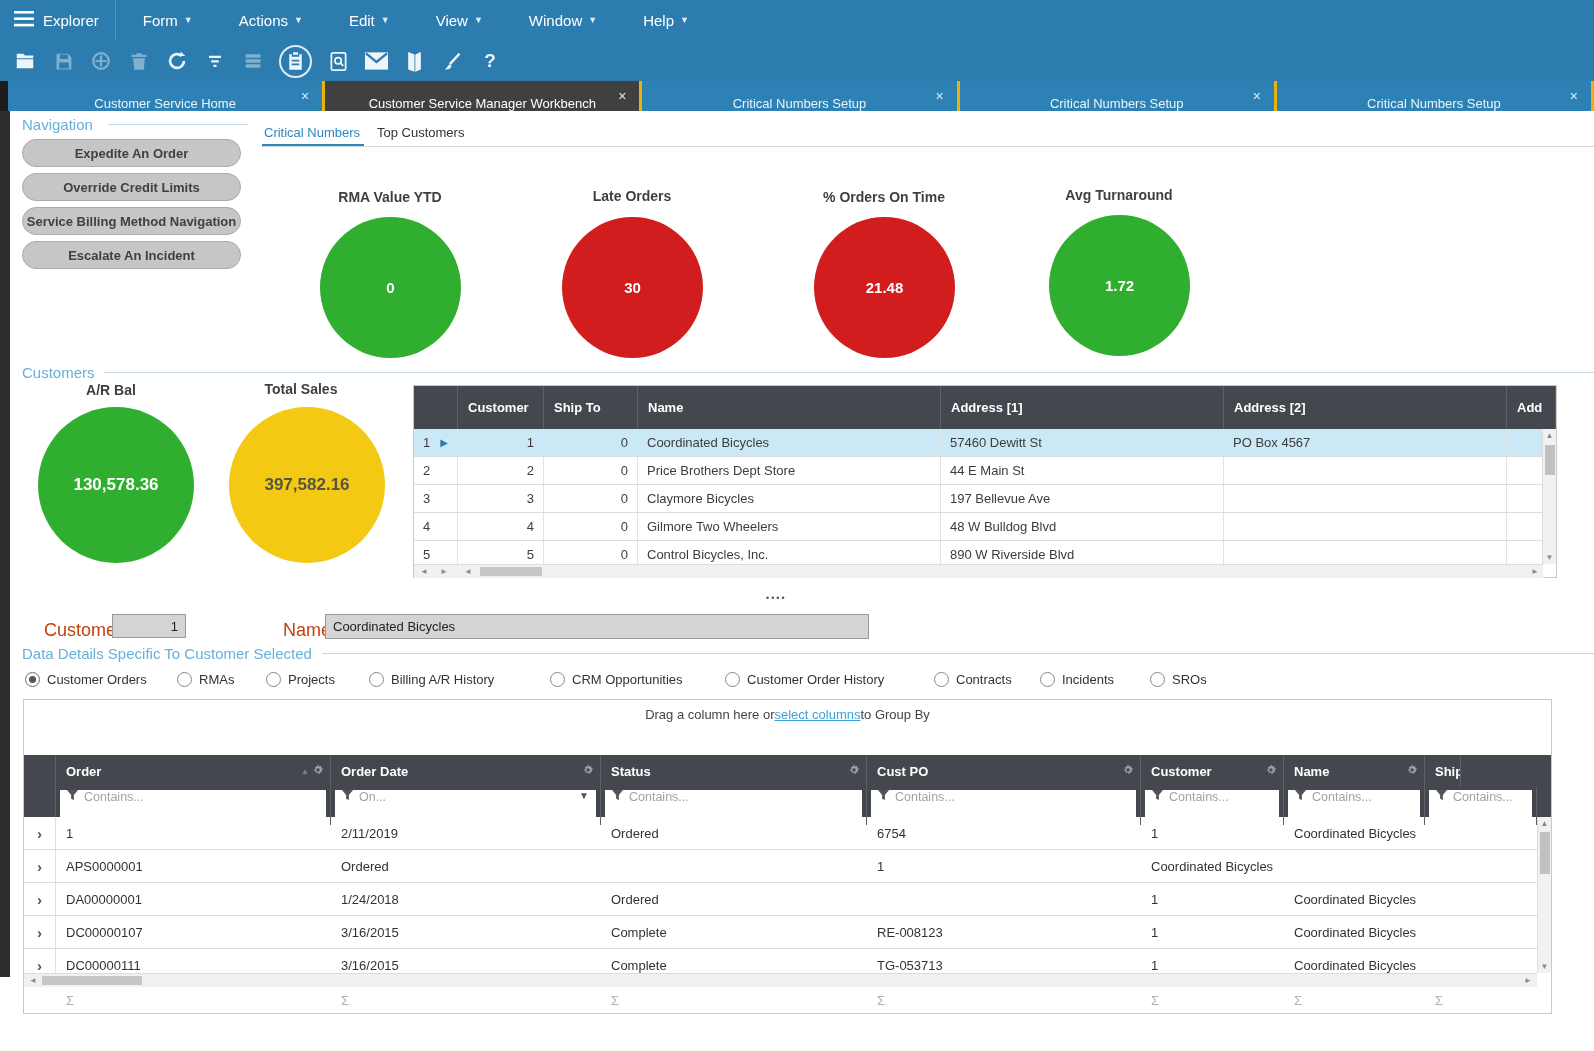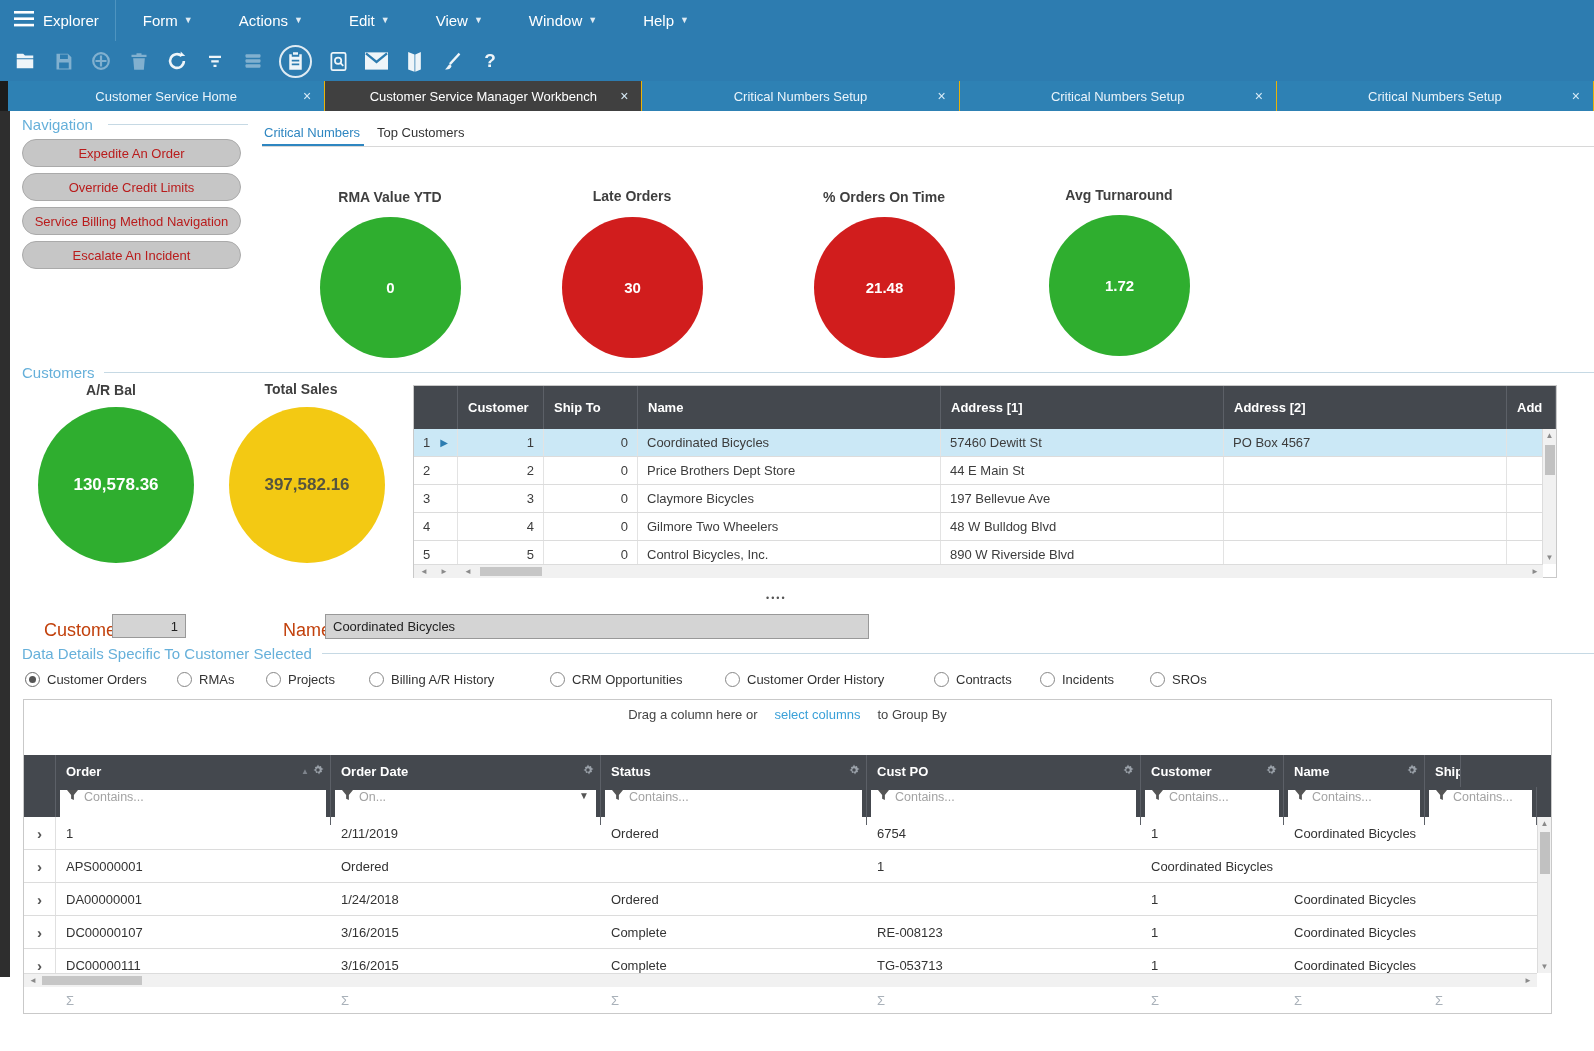--- a/index.html
+++ b/index.html
@@ -20,33 +20,33 @@
     display:flex;align-items:center;padding-left:13px;gap:14px;box-sizing:border-box}
   .ticon{width:24px;height:24px;display:flex;align-items:center;justify-content:center;
     color:rgba(255,255,255,.92);flex:0 0 auto}
   .ticon svg{display:block}
   .ticon.dim{color:rgba(255,255,255,.40)}
   .ticon.ringed{border:2px solid rgba(255,255,255,.85);border-radius:50%;width:29px;height:29px}
   .qmark{font-size:19px;font-weight:bold;color:rgba(255,255,255,.92)}
 
   .tabbar{position:absolute;left:0;top:81px;width:1594px;height:30px;background:#2e81b4;display:flex}
   .tab-corner{width:8px;background:#1c1c1c;flex:0 0 auto}
-  .tab{flex:1;position:relative;display:flex;align-items:center;justify-content:center;
-    font-size:13px;color:#eaf4fb;background:#2e81b4;border-right:1px solid #eab308;cursor:default}
+  .tab{flex:1;position:relative;display:flex;align-items:flex-end;justify-content:center;
+    font-size:13px;color:#eaf4fb;background:#2e81b4;border-right:3px solid #eab308;cursor:default}
   .tab.active{background:#404040;color:#ffffff}
   .tab .close{position:absolute;right:13px;top:50%;transform:translateY(-50%);font-size:14px;color:#d9ecf8}
 
   
   .left-strip{position:absolute;left:0;top:111px;width:10px;height:866px;background:#2e2e2e}
   .group-title{position:absolute;color:#66b0da;font-size:15px;white-space:nowrap}
   .hline{position:absolute;height:1px;background:#c6d9e4}
 
   
   .navbtn{position:absolute;left:22px;width:219px;height:28px;background:#c6c6c6;
-    border:1px solid #aaaaaa;border-radius:14px;color:#b91c1c;font-weight:normal;font-size:13px;
+    border:1px solid #aaaaaa;border-radius:14px;color:#404040;font-weight:bold;font-size:13px;
     display:flex;align-items:center;justify-content:center;box-sizing:border-box;white-space:nowrap;cursor:default}
 
   
   .subtab{position:absolute;top:125px;font-size:13px;white-space:nowrap;cursor:default}
   .subtab.active{color:#2e86c1}
   .subtab.inactive{color:#333}
   .subtab-underline{position:absolute;top:144px;left:262px;width:102px;height:2px;background:#2e86c1}
   .subtab-line{position:absolute;top:146px;left:262px;width:1332px;height:1px;background:#d8d8d8}
 
   
@@ -94,21 +94,21 @@
   
   .radio{position:absolute;top:672px;display:flex;align-items:center;gap:7px;font-size:13px;color:#333;white-space:nowrap;cursor:default}
   .rdot{width:15px;height:15px;border:1px solid #878787;border-radius:50%;background:#fff;box-sizing:border-box;position:relative;flex:0 0 auto}
   .radio.checked .rdot{border:1px solid #6b6b6b}
   .radio.checked .rdot::after{content:"";position:absolute;left:3px;top:3px;width:7px;height:7px;border-radius:50%;background:#555}
 
   
   .ogrid{position:absolute;left:23px;top:699px;width:1529px;height:315px;border:1px solid #c9c9c9;
     box-sizing:border-box;background:#fff;font-size:13px}
   .groupby{height:55px;display:flex;justify-content:center;padding-top:7px;color:#444;font-size:13px;box-sizing:border-box}
-  .glink{color:#3aa0d8;margin:0 17px;cursor:pointer}
+  .glink{color:#3aa0d8;text-decoration:underline;margin:0 0;cursor:pointer}
   .ohdr-wrap{background:#44484e;width:100%}
   .ohdr{display:grid;grid-template-columns:32px 275px 270px 266px 274px 143px 141px 1fr;
     width:1437px;height:32px;color:#fff;font-weight:bold}
   .ohdr>div{display:flex;align-items:center;padding:0 10px;border-right:1px solid #5c6067;
     position:relative;overflow:hidden;white-space:nowrap;box-sizing:border-box}
   .hdr-icons{position:absolute;right:6px;display:flex;align-items:center;gap:3px}
   .sortmark{color:#7e848c;font-size:8px}
   .gear{color:#9ba2aa}
   .ofilter{display:grid;grid-template-columns:32px 275px 270px 266px 274px 143px 141px 1fr;
     width:1513px;height:30px;background:#44484e}

